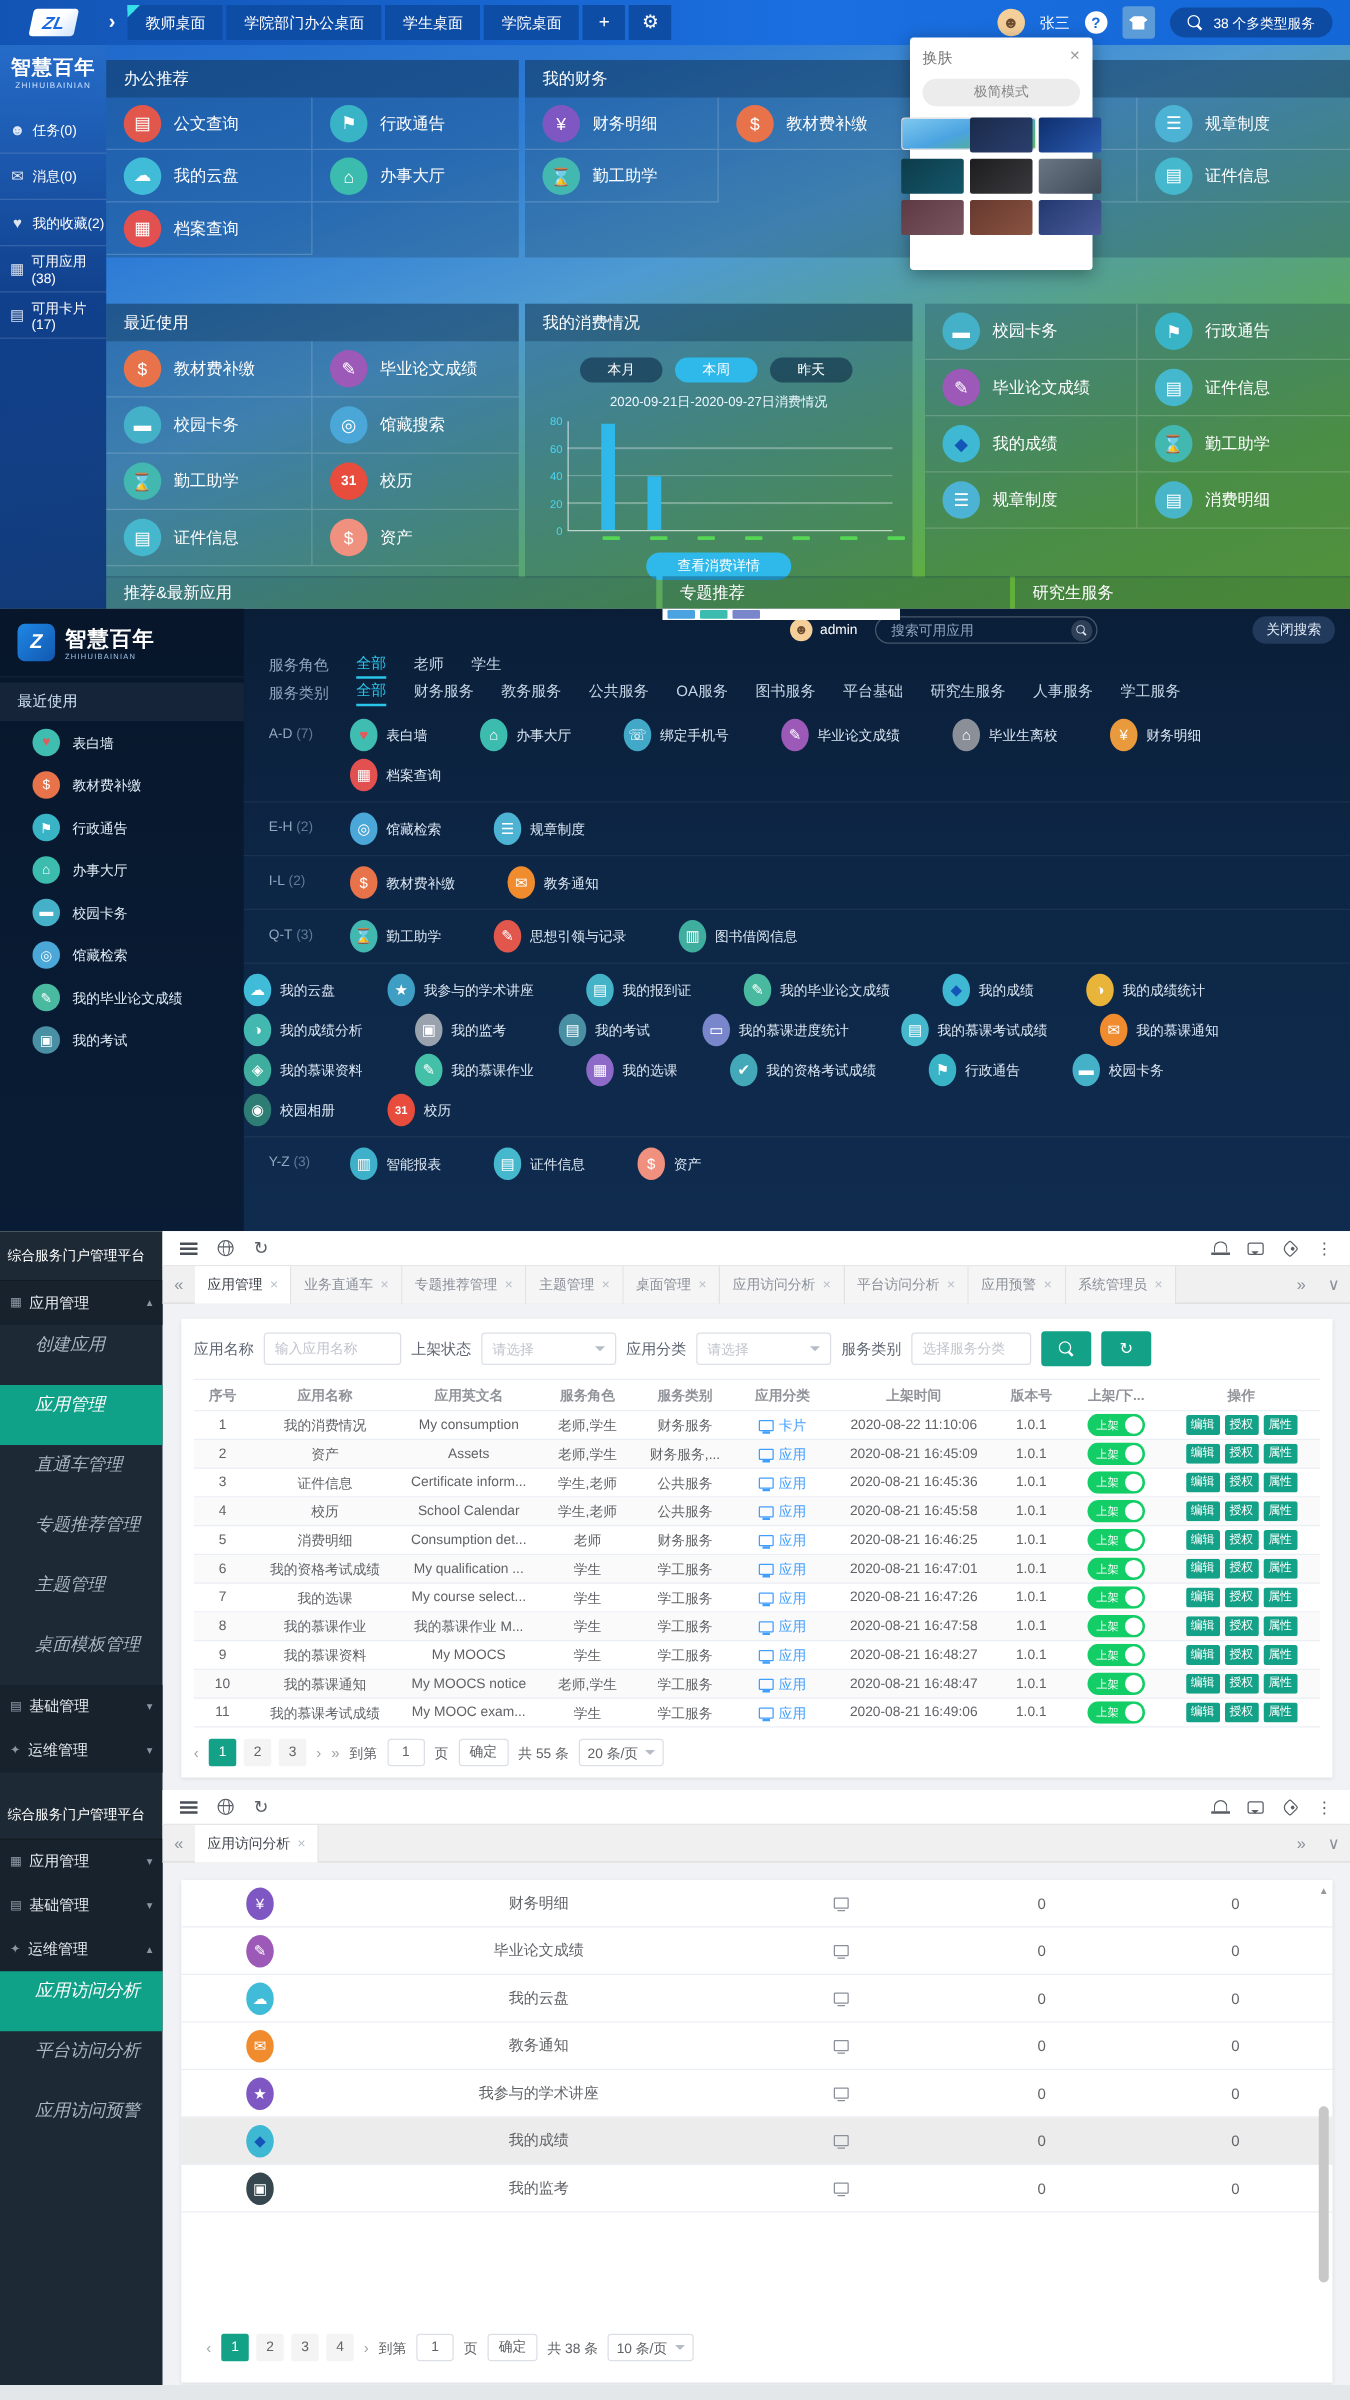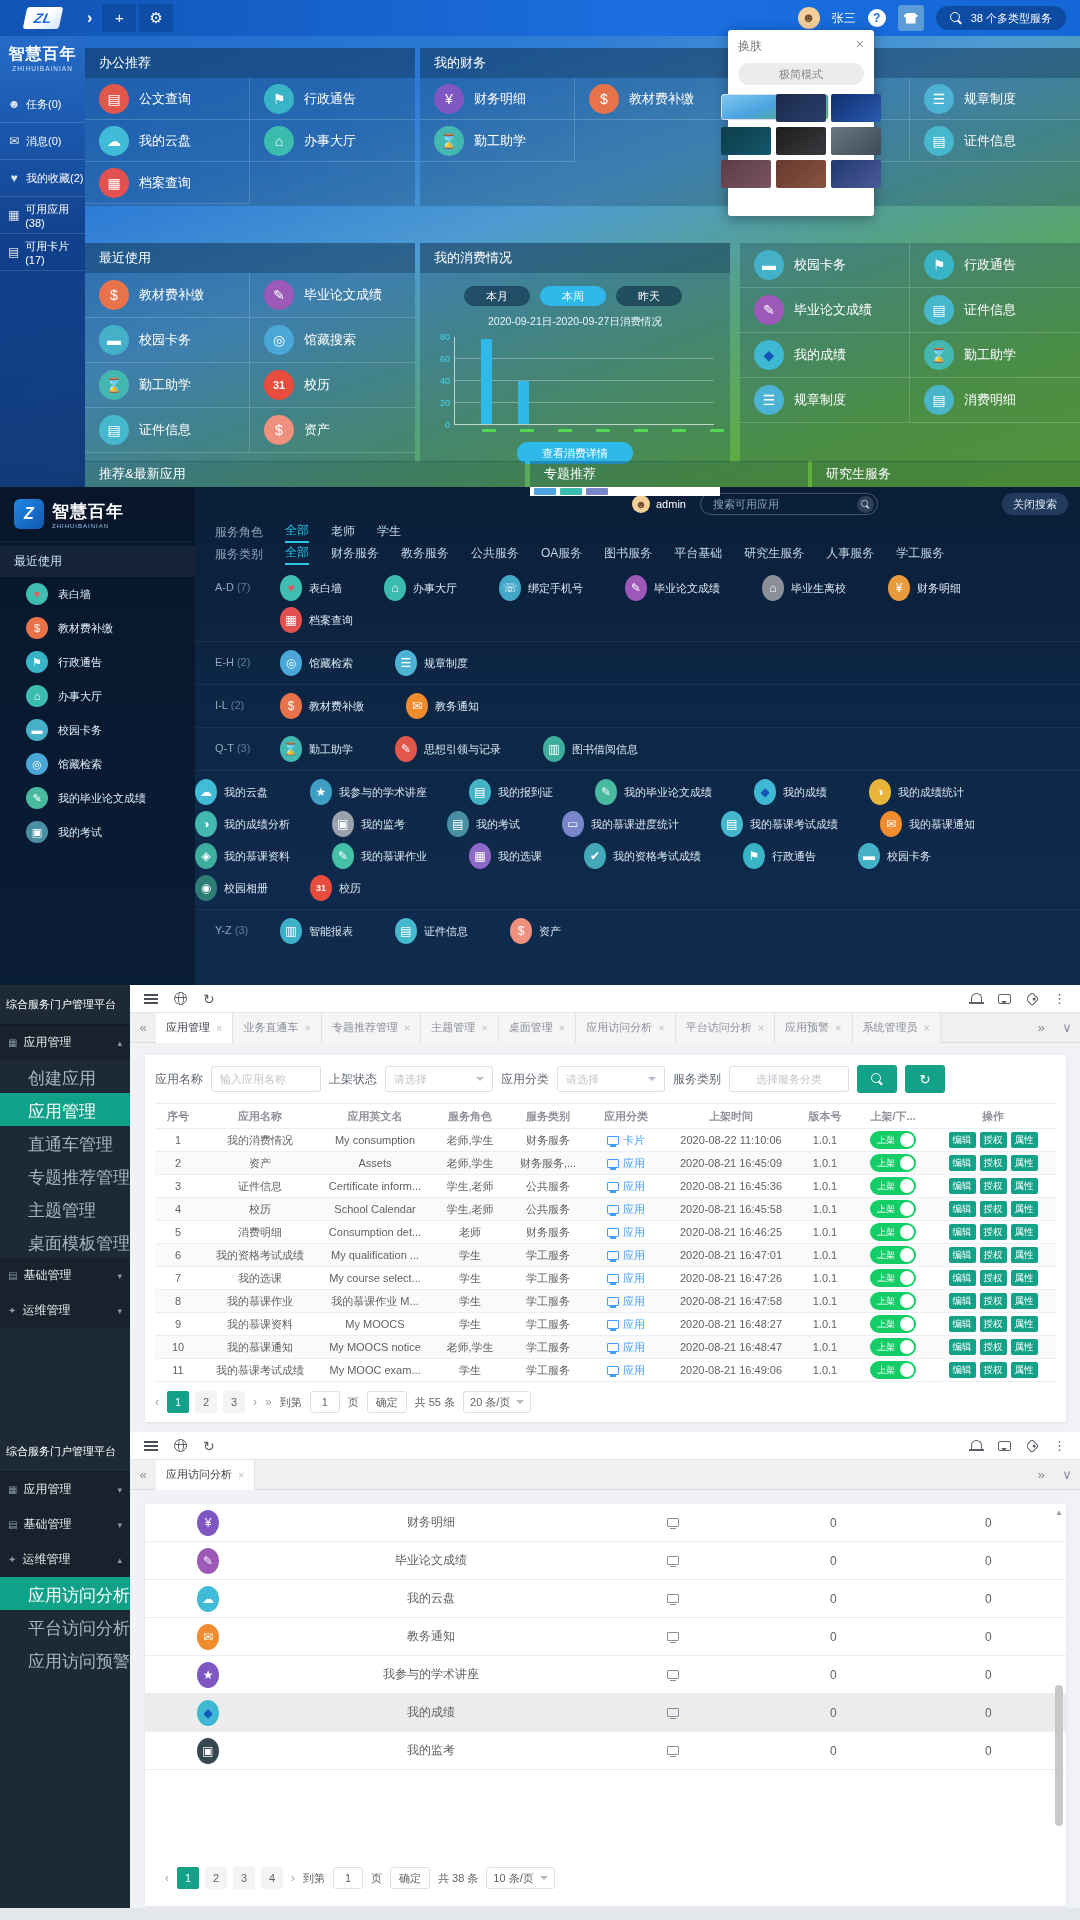--- a/index.html
+++ b/index.html
@@ -123,21 +123,21 @@
   .app{display:flex;align-items:center;gap:7px;font-size:11px;color:#dbe7f3;cursor:pointer;}
   .app .aicon{width:26px;height:26px;font-size:12px;}
   .app.cal .aicon{font-size:9px;font-weight:bold;}
 
   
   .adm-side{position:absolute;left:0;top:0;width:130px;height:100%;background:#1d2935;color:#fff;}
   .adm-title{font-size:11px;padding:12px 6px;border-bottom:1px solid #121a22;white-space:nowrap;}
   .m-parent{display:flex;align-items:center;gap:6px;padding:9px 8px;font-size:12px;color:#e4e9ee;cursor:pointer;background:#18222c;}
   .m-parent .g{font-size:10px;color:#8a97a3;}
   .m-parent .cr{margin-left:auto;font-size:9px;color:#8a97a3;}
-  .m-sub{font-size:17px;color:#aab6c2;padding:7px 0 3px 28px;cursor:pointer;}
+  .m-sub{font-size:14px;color:#aab6c2;padding:7px 0 23px 28px;cursor:pointer;font-style:italic;}
   .m-sub.on{background:#10a288;color:#fff;}
   .adm-tool{position:absolute;left:130px;right:0;top:0;height:28px;background:#fff;border-bottom:1px solid #e6e6e6;display:flex;align-items:center;gap:16px;padding:0 14px;}
   .adm-tool .sp{flex:1;}
   .adm-tabs{position:absolute;left:130px;right:0;top:28px;height:30px;background:#f0f0f0;border-bottom:1px solid #dcdcdc;display:flex;align-items:center;}
   .tnav{width:26px;text-align:center;color:#8a8f99;font-size:13px;cursor:pointer;}
   .tab{height:30px;padding:0 10px;font-size:11px;color:#8a8f99;border-right:1px solid #e2e2e2;background:#f5f5f5;display:flex;gap:6px;align-items:center;cursor:pointer;white-space:nowrap;}
   .tab.on{background:#fff;color:#3a3f47;}
   .tab .x{color:#b8bec6;}
   .adm-card{position:absolute;left:145px;right:14px;background:#fff;box-shadow:0 1px 3px rgba(0,0,0,.08);}
 
@@ -190,20 +190,26 @@
 
 <div class="page">
 
   <div class="abs s1">
 
     <div class="abs s1-topbar">
       <div class="s1-logo">
           <span class="s1-mark">ZL</span>
         </div>
       <span class="s1-arrow">›</span>
+      <div class="flex">
+        <span class="t-tab active">教师桌面</span>
+          <span class="t-tab">学院部门办公桌面</span>
+          <span class="t-tab">学生桌面</span>
+          <span class="t-tab">学院桌面</span>
+      </div>
       <span class="t-sq">+</span>
       <span class="t-sq">⚙</span>
       <div class="s1-right">
         <span class="avatar">☻</span>
         <span class="s1-user">张三</span>
         <span class="help">?</span>
         <span class="shirt-btn">
             <span class="i-shirt"></span>
           </span>
         <span class="s1-search">
@@ -870,21 +876,21 @@
         <span class="sel">
             <span>请选择</span>
             <span class="caret"></span>
           </span>
         <span>应用分类</span>
         <span class="sel">
             <span>请选择</span>
             <span class="caret"></span>
           </span>
         <span>服务类别</span>
-        <input class="inp" style="width: 120px; text-align: center;" placeholder="选择服务分类">
+        <input class="inp" style="width: 96px;" placeholder="选择服务分类">
         <span class="btn-green">
             <span class="mag"></span>
           </span>
         <span class="btn-green">↻</span>
       </div>
 
       <div class="s3-table">
         <div class="thead">
             <div class="tr">
           <span class="td th-c c1">序号</span>

